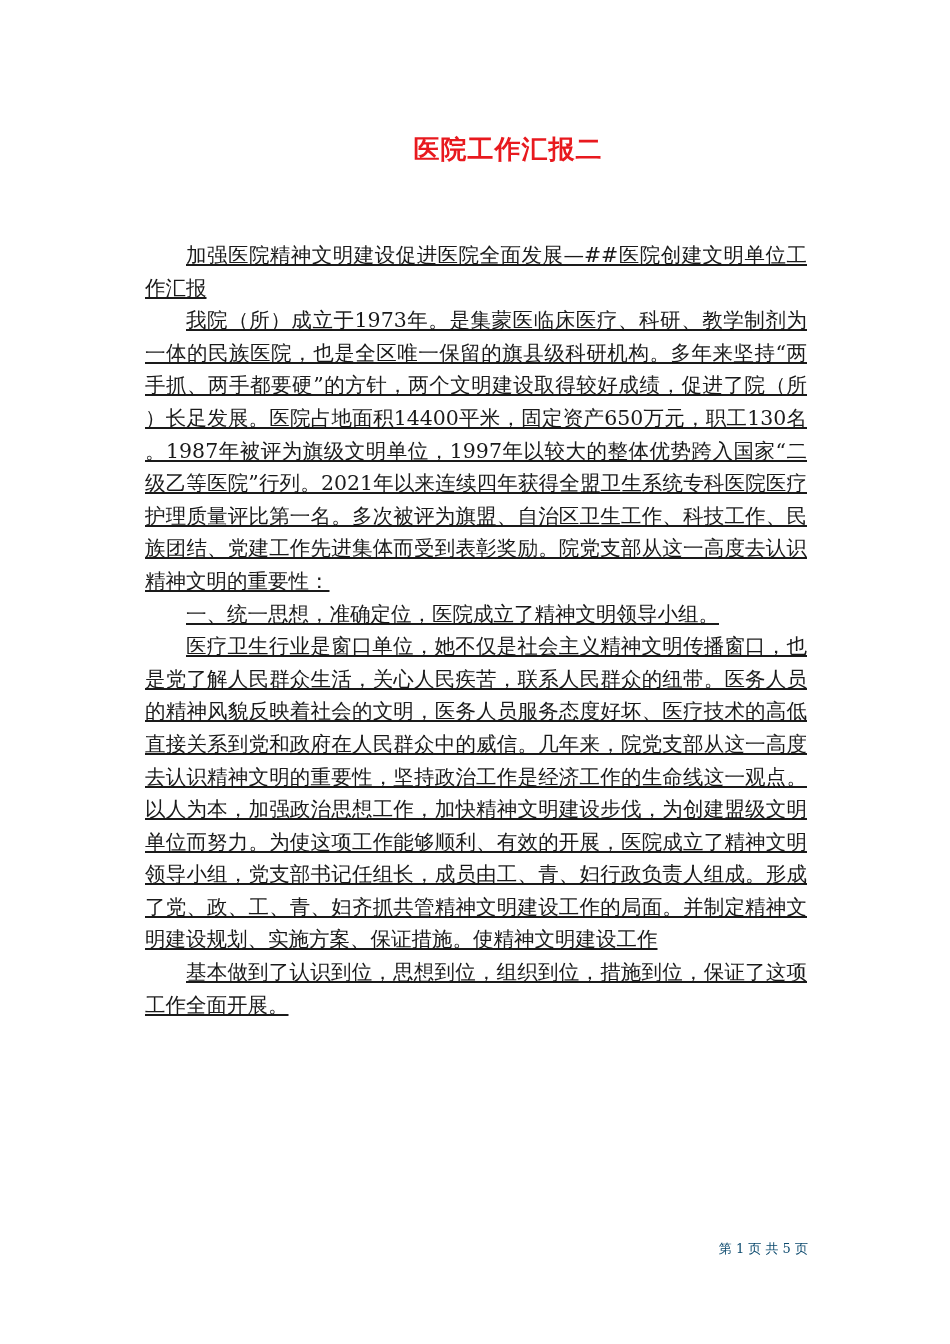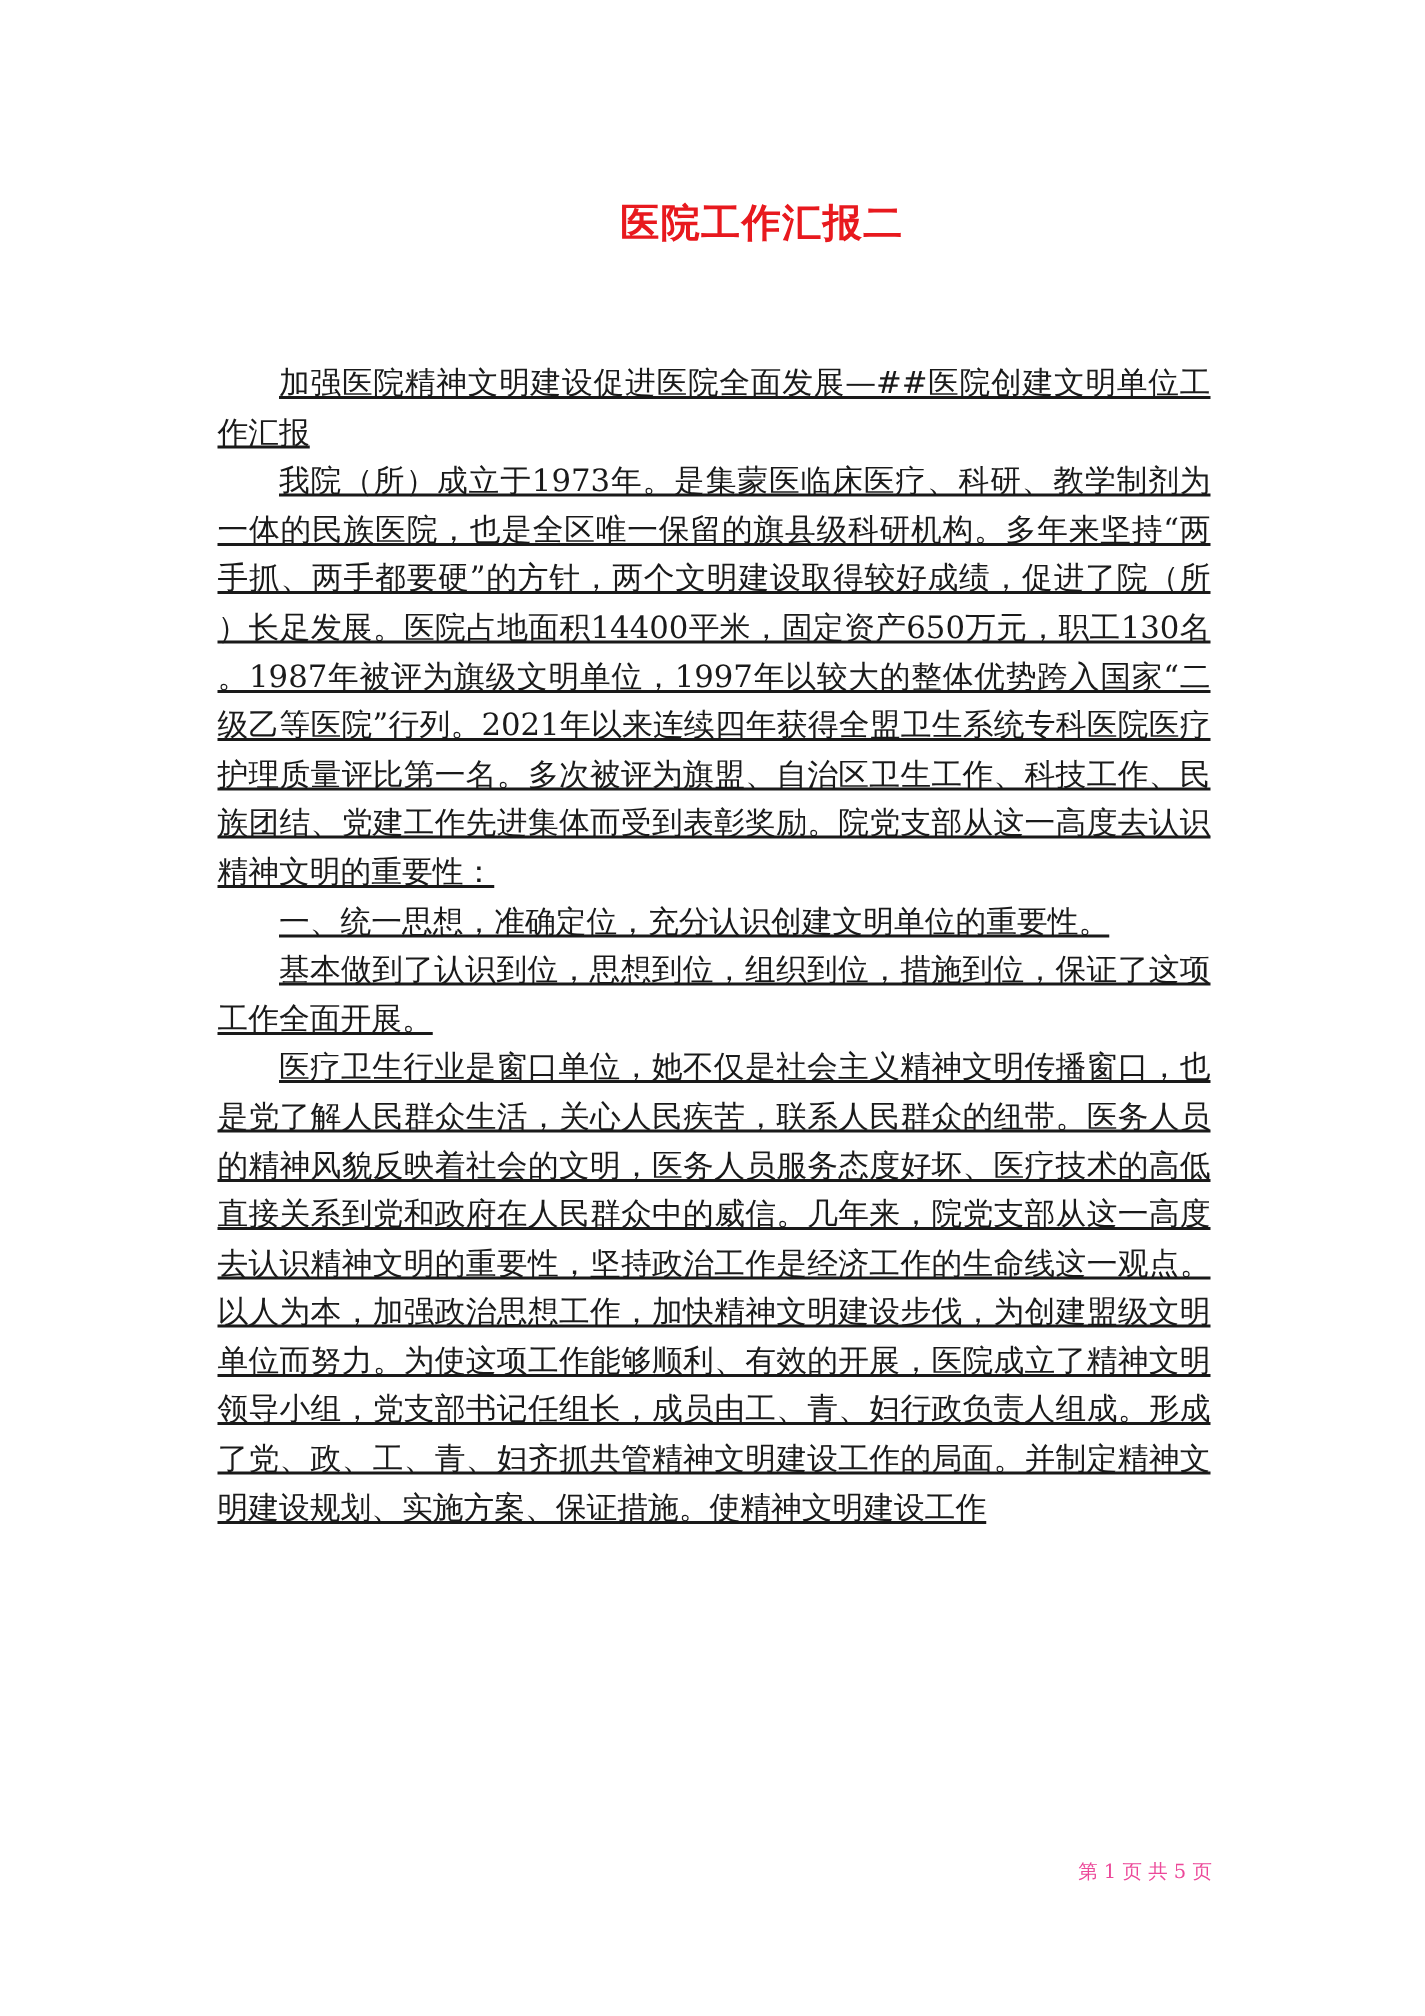--- a/index.html
+++ b/index.html
@@ -54,31 +54,31 @@
       text-decoration: underline;
     }
     .footer {
       position: absolute;
       top: 1240px;
       left: 700px;
       width: 108px;
       text-align: right;
       font-size: 13px;
       line-height: 18px;
-      color: #ec4899;
+      color: #0c4a6e;
     }
   </style>
 </head>
 <body>
 
 <div class="page">
   <div class="title" style="color:#e8191e;">医院工作汇报二</div>
 
   <div class="body-text">
     <p>加强医院精神文明建设促进医院全面发展—##医院创建文明单位工作汇报</p>
     <p>我院（所）成立于1973年。是集蒙医临床医疗、科研、教学制剂为一体的民族医院，也是全区唯一保留的旗县级科研机构。多年来坚持“两手抓、两手都要硬”的方针，两个文明建设取得较好成绩，促进了院（所）长足发展。医院占地面积14400平米，固定资产650万元，职工130名。1987年被评为旗级文明单位，1997年以较大的整体优势跨入国家“二级乙等医院”行列。2021年以来连续四年获得全盟卫生系统专科医院医疗护理质量评比第一名。多次被评为旗盟、自治区卫生工作、科技工作、民族团结、党建工作先进集体而受到表彰奖励。院党支部从这一高度去认识精神文明的重要性：</p>
-    <p>一、统一思想，准确定位，充分认识创建文明单位的重要性。</p>
+    <p>一、统一思想，准确定位，医院成立了精神文明领导小组。</p>
+    <p>医疗卫生行业是窗口单位，她不仅是社会主义精神文明传播窗口，也是党了解人民群众生活，关心人民疾苦，联系人民群众的纽带。医务人员的精神风貌反映着社会的文明，医务人员服务态度好坏、医疗技术的高低直接关系到党和政府在人民群众中的威信。几年来，院党支部从这一高度去认识精神文明的重要性，坚持政治工作是经济工作的生命线这一观点。以人为本，加强政治思想工作，加快精神文明建设步伐，为创建盟级文明单位而努力。为使这项工作能够顺利、有效的开展，医院成立了精神文明领导小组，党支部书记任组长，成员由工、青、妇行政负责人组成。形成了党、政、工、青、妇齐抓共管精神文明建设工作的局面。并制定精神文明建设规划、实施方案、保证措施。使精神文明建设工作</p>
     <p>基本做到了认识到位，思想到位，组织到位，措施到位，保证了这项工作全面开展。</p>
-    <p>医疗卫生行业是窗口单位，她不仅是社会主义精神文明传播窗口，也是党了解人民群众生活，关心人民疾苦，联系人民群众的纽带。医务人员的精神风貌反映着社会的文明，医务人员服务态度好坏、医疗技术的高低直接关系到党和政府在人民群众中的威信。几年来，院党支部从这一高度去认识精神文明的重要性，坚持政治工作是经济工作的生命线这一观点。以人为本，加强政治思想工作，加快精神文明建设步伐，为创建盟级文明单位而努力。为使这项工作能够顺利、有效的开展，医院成立了精神文明领导小组，党支部书记任组长，成员由工、青、妇行政负责人组成。形成了党、政、工、青、妇齐抓共管精神文明建设工作的局面。并制定精神文明建设规划、实施方案、保证措施。使精神文明建设工作</p>
   </div>
 
   <div class="footer">第 1 页 共 5 页</div>
 </div>
 
 </body></html>

